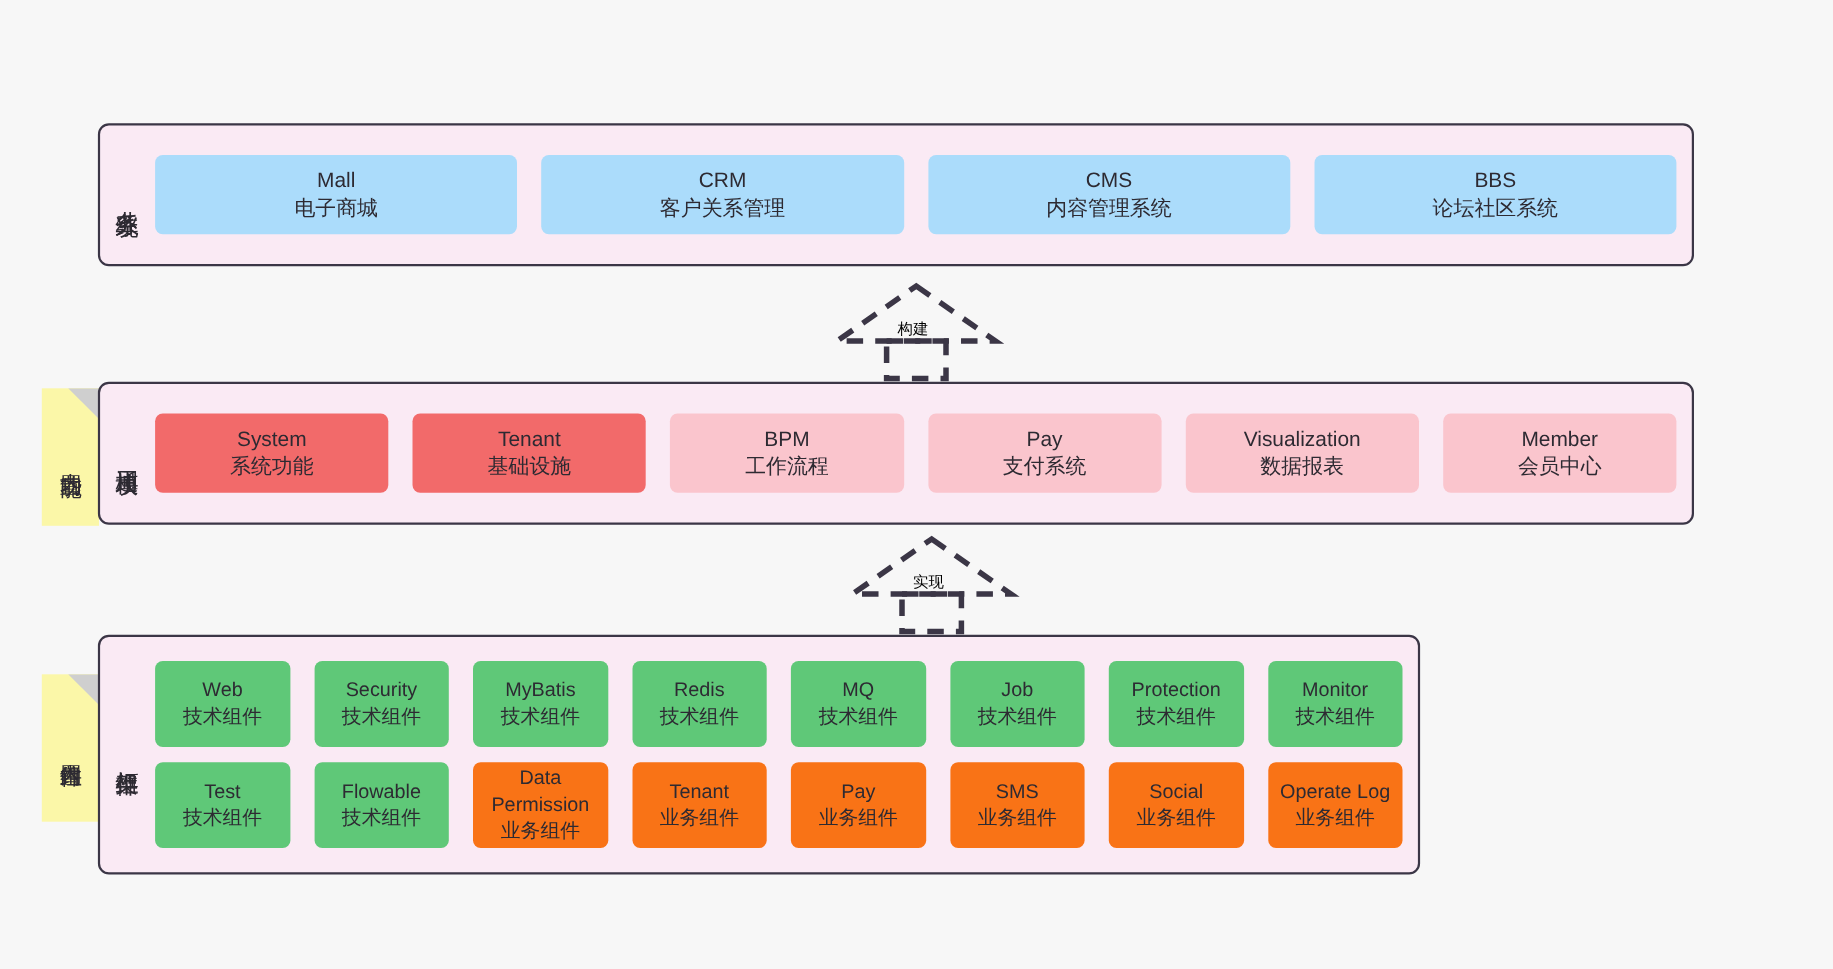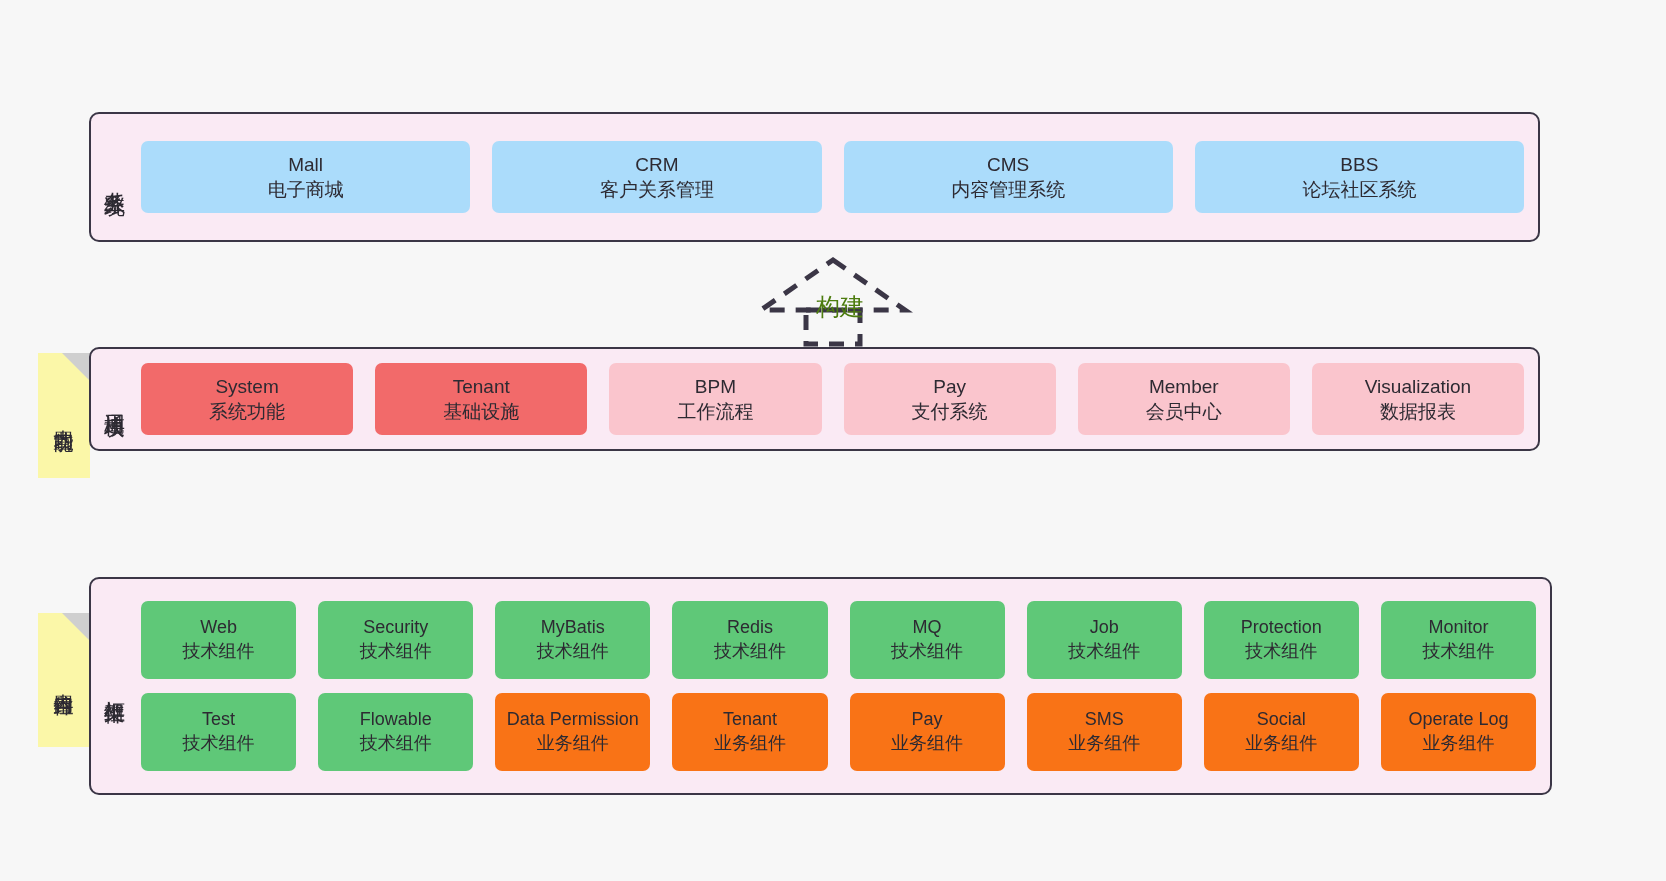--- a/index.html
+++ b/index.html
@@ -82,25 +82,25 @@
   .c-red       { background: #f26a6a; }
   .c-pink      { background: #fac5cd; justify-content: center; }
   .c-green     { background: #5fc878; }
   .c-lightgreen{ background: #f97316; }
 
   
   #panel-business { left: 89px; top: 112px; width: 1451px; height: 130px; }
   #panel-business .card { height: 72px; }
 
   
-  #panel-modules { left: 89px; top: 347px; width: 1451px; height: 104px; }
+  #panel-modules { left: 89px; top: 347px; width: 1451px; height: 130px; }
   #panel-modules .card { height: 72px; }
 
   
-  #panel-framework { left: 89px; top: 577px; width: 1463px; height: 218px; }
+  #panel-framework { left: 89px; top: 577px; width: 1202px; height: 218px; }
   #panel-framework .panel-body { gap: 14px; }
   #panel-framework .card { height: 78px; font-size: 18px; }
 
   
   .sticky {
     position: absolute;
     box-sizing: border-box;
     background: #fbf7a8;
     display: flex;
     align-items: center;
@@ -123,22 +123,22 @@
     border-left: 28px solid transparent;
   }
   #sticky-modules   { left: 38px; top: 353px; width: 52px; height: 125px; }
   #sticky-framework { left: 38px; top: 613px; width: 52px; height: 134px; }
 
   
   .arrow { position: absolute; }
   .arrow svg { display: block; overflow: visible; }
   .arrow-label {
     position: absolute;
-    font-size: 24px;
-    color: #4d7c0f;
+    font-size: 14px;
+    color: #000000;
     background: transparent;
     white-space: nowrap;
     user-select: none;
   }
   #arrow-build  { left: 758px; top: 258px; width: 150px; height: 86px; }
   #arrow-build  .arrow-label  { left: 58px; top: 33px; }
   #arrow-impl   { left: 772px; top: 488px; width: 150px; height: 86px; }
   #arrow-impl   .arrow-label  { left: 58px; top: 33px; }
 </style>
 </head>
@@ -196,31 +196,38 @@
         </div>
         <div class="card c-pink">
           <span class="card-title">BPM</span>
           <span class="card-sub">工作流程</span>
         </div>
         <div class="card c-pink">
           <span class="card-title">Pay</span>
           <span class="card-sub">支付系统</span>
         </div>
         <div class="card c-pink">
+          <span class="card-title">Visualization</span>
+          <span class="card-sub">数据报表</span>
+        </div>
+        <div class="card c-pink">
           <span class="card-title">Member</span>
           <span class="card-sub">会员中心</span>
         </div>
-        <div class="card c-pink">
-          <span class="card-title">Visualization</span>
-          <span class="card-sub">数据报表</span>
-        </div>
       </div>
     </div>
   </div>
 
+  <div class="arrow" id="arrow-impl">
+    <svg width="150" height="86" viewBox="0 0 150 86" aria-hidden="true">
+      <polygon points="75,2 147,52 3,52" fill="none" stroke="#3b3646" stroke-width="5" stroke-dasharray="15 11" stroke-linejoin="miter"></polygon>
+      <rect x="48" y="52" width="54" height="34" fill="none" stroke="#3b3646" stroke-width="5" stroke-dasharray="15 11"></rect>
+    </svg>
+    <span class="arrow-label">实现</span>
+  </div>
 
   <div class="sticky" id="sticky-framework">
     <span>内置组件</span>
   </div>
 
   <div class="panel" id="panel-framework">
     <div class="panel-label">框架组件</div>
     <div class="panel-body">
 
       <div class="row">

